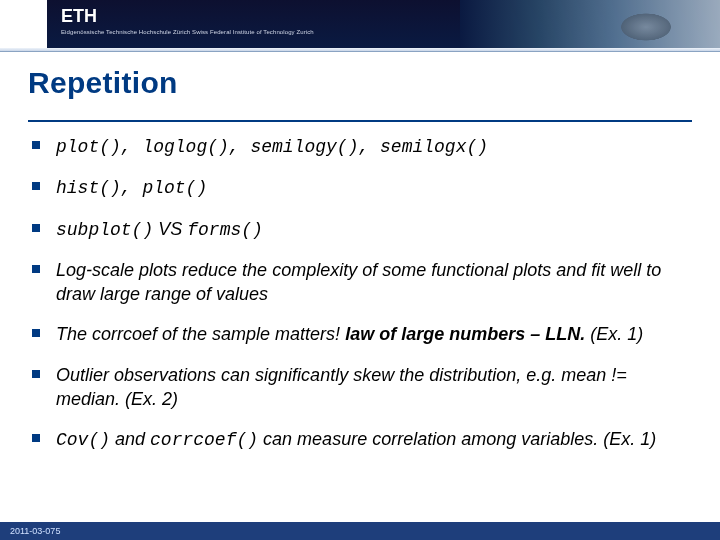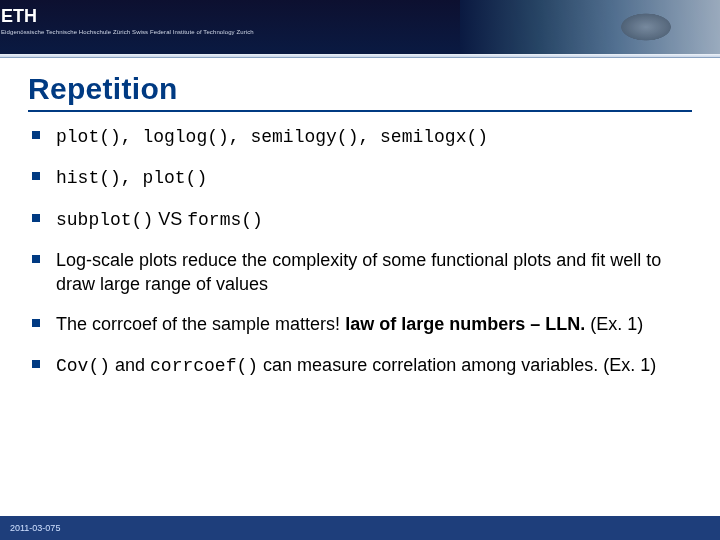--- a/index.html
+++ b/index.html
@@ -1,23 +1,24 @@
 <!DOCTYPE html>
 <html><head>
 <meta charset="utf-8">
 <style>
   * { margin: 0; padding: 0; box-sizing: border-box; }
   html, body { width: 720px; height: 540px; font-family: Arial, Helvetica, sans-serif; background: #fff; overflow: hidden; }
   .header {
-    height: 54px;
+    height: 48px;
     background: linear-gradient(to bottom, #0d1030 0%, #0a1a42 100%);
     position: relative;
     display: flex;
     align-items: flex-start;
-    padding: 6px 1px;
+    padding: 6px 14px;
+    margin-left: 47px;
   }
   .header-img {
     position: absolute;
     right: 0; top: 0; bottom: 0;
     width: 260px;
     background: linear-gradient(to right, #0a1a42 0%, #2a4a6a 30%, #5a7a9a 60%, #aabbcc 100%);
     opacity: 0.9;
   }
   .header-img::after{
     content:"";
@@ -35,48 +36,49 @@
   }
   .content {
     padding: 14px 28px 0 28px;
   }
   .slide-title {
     color: #003a82;
     font-size: 30px;
     font-weight: bold;
     letter-spacing: 0.3px;
     border-bottom: 2px solid #003a82;
-    padding-bottom: 4px;
+    padding-bottom: 20px;
     margin-bottom: 12px;
   }
   .bullets { list-style: none; }
   .bullets > li {
     position: relative;
     padding-left: 28px;
     margin-bottom: 16px;
     font-size: 18px;
     line-height: 1.35;
     color: #000;
+    font-style: italic;
   }
   .bullets > li::before {
     content: "";
     position: absolute;
     left: 4px;
     top: 7px;
     width: 8px;
     height: 8px;
     background: #003a82;
   }
   .mono { font-family: "Courier New", Courier, monospace; font-size: 18px; }
   .mono-inline { font-family: "Courier New", Courier, monospace; }
   .bold { font-weight: bold; }
   .footer {
     position: absolute;
     left: 0; right: 0; bottom: 0;
-    height: 24px;
+    height: 18px;
     background: #1e3e7b;
     color: #cfe0ff;
     font-size: 9px;
     display: flex;
     align-items: center;
     justify-content: flex-start;
     padding: 0 10px;
   }
   .footer .center { position:absolute; left:50%; transform:translateX(-50%); color:#e8f0ff; }
 </style>
@@ -97,20 +99,21 @@
   <ul class="bullets">
     <li><span class="mono">plot(), loglog(), semilogy(), semilogx()</span></li>
     <li><span class="mono">hist(), plot()</span></li>
     <li>
       <span class="mono-inline">subplot()</span><span> VS </span><span class="mono-inline">forms()</span>
     </li>
     <li><span>Log-scale plots reduce the complexity of some functional plots and fit well to draw large range of values</span></li>
     <li>
       <span>The corrcoef of the sample matters! </span><span class="bold">law of large numbers – LLN.</span><span> (Ex. 1)</span>
     </li>
+    <li><span>Outlier observations can significantly skew the distribution, e.g. mean != median. (Ex. 2)</span></li>
     <li>
       <span class="mono-inline">Cov()</span><span>  and </span><span class="mono-inline">corrcoef()</span><span> can measure correlation among variables. (Ex. 1)</span>
     </li>
   </ul>
 </div>
 
 <div class="footer">
   <span>2011-03-07</span>
   <span>5</span>
 </div>

